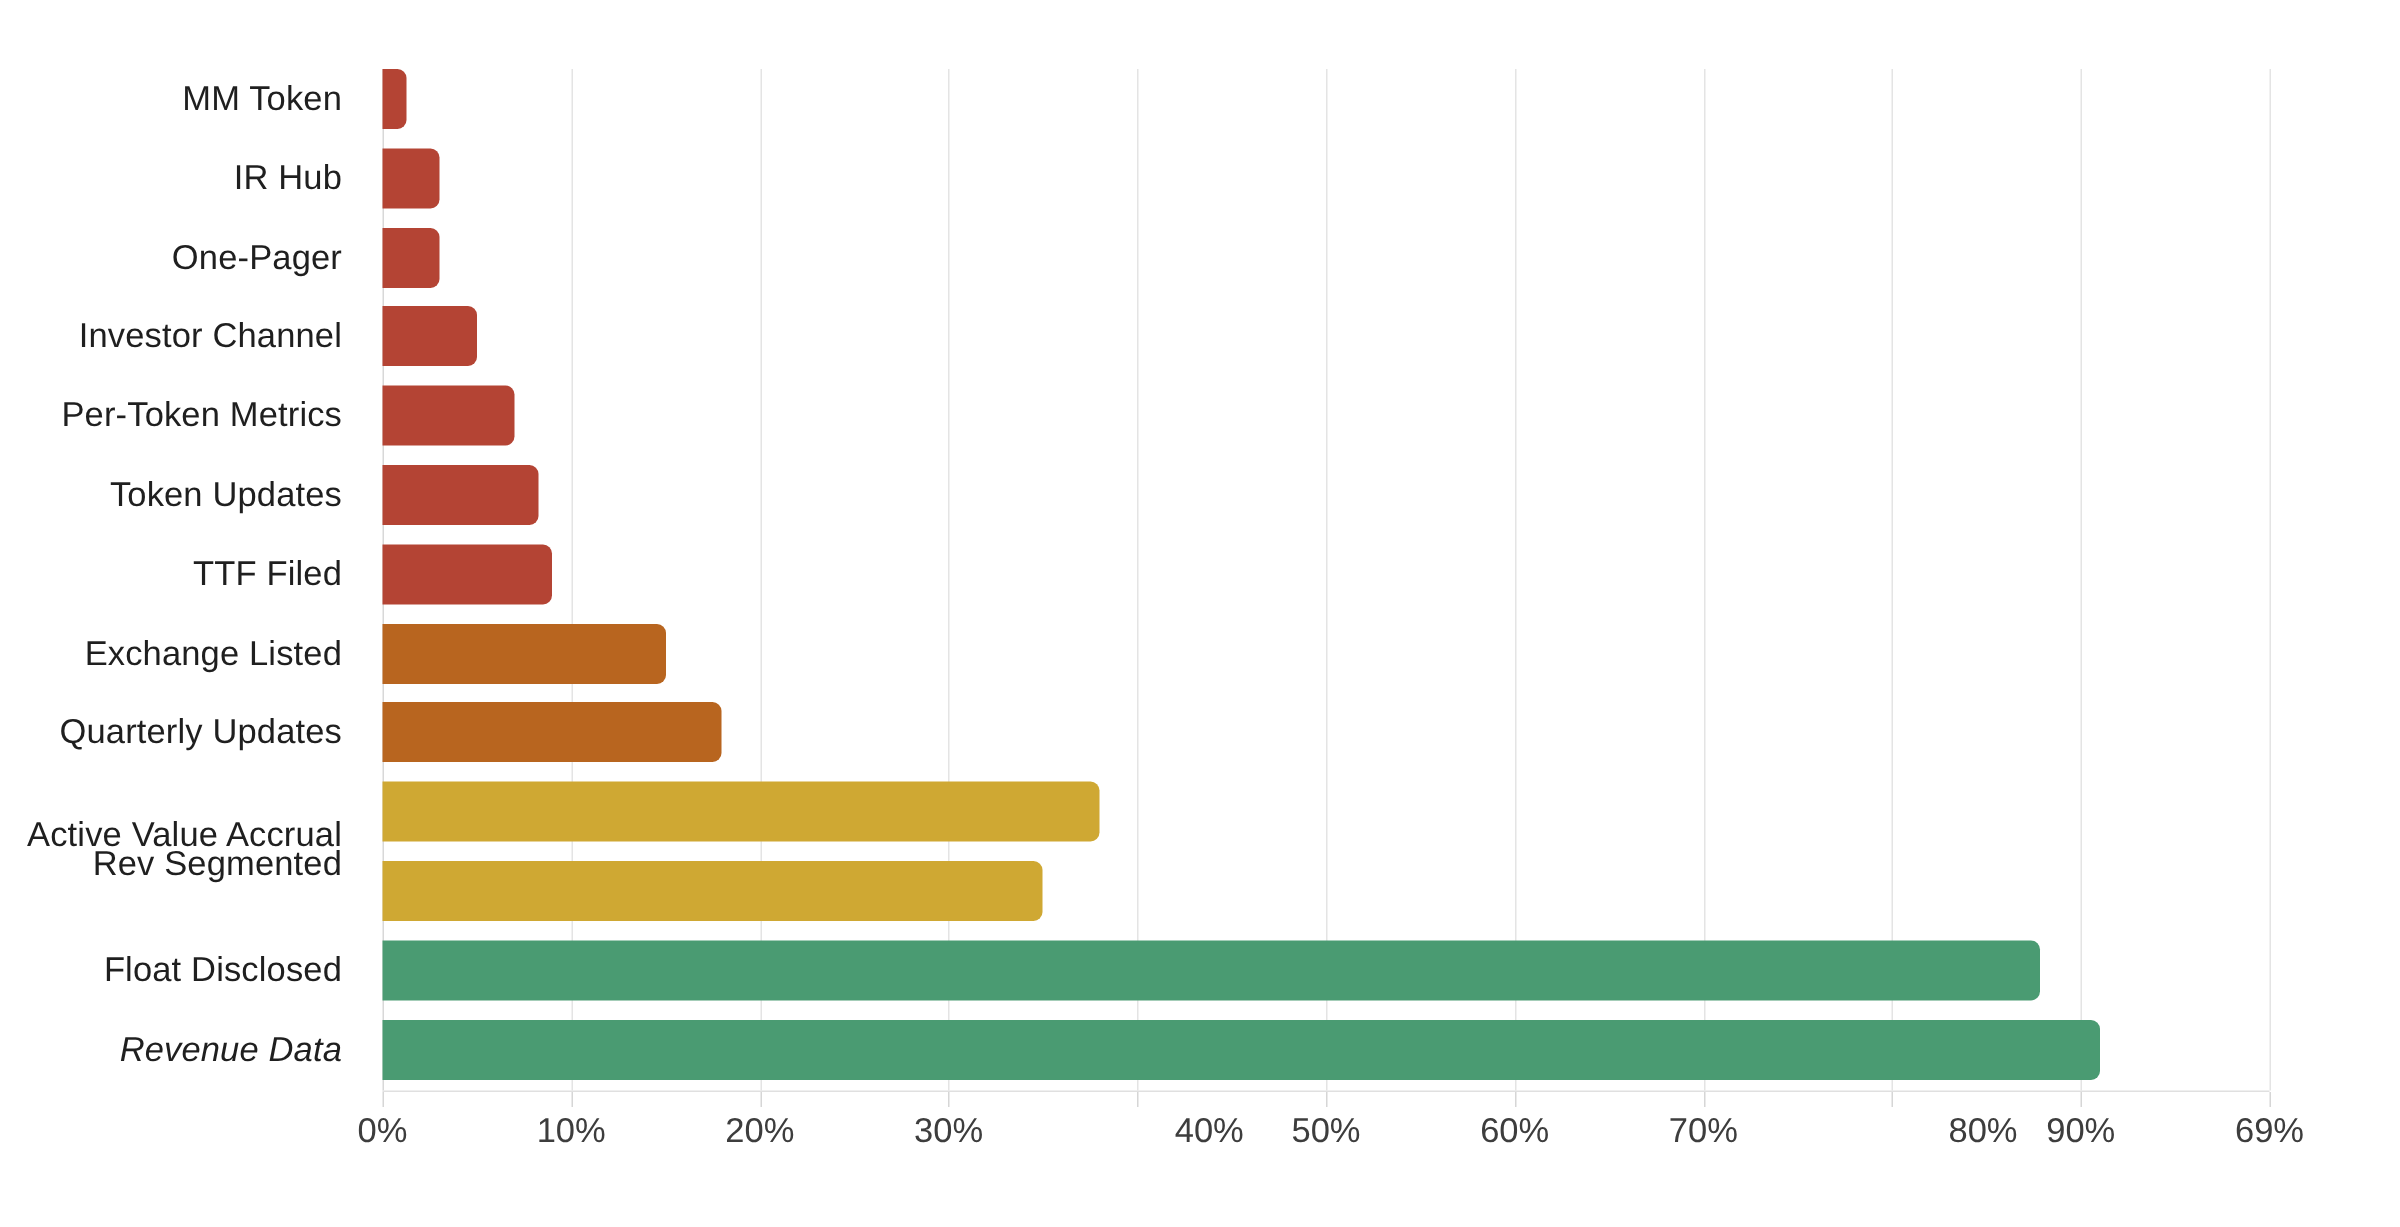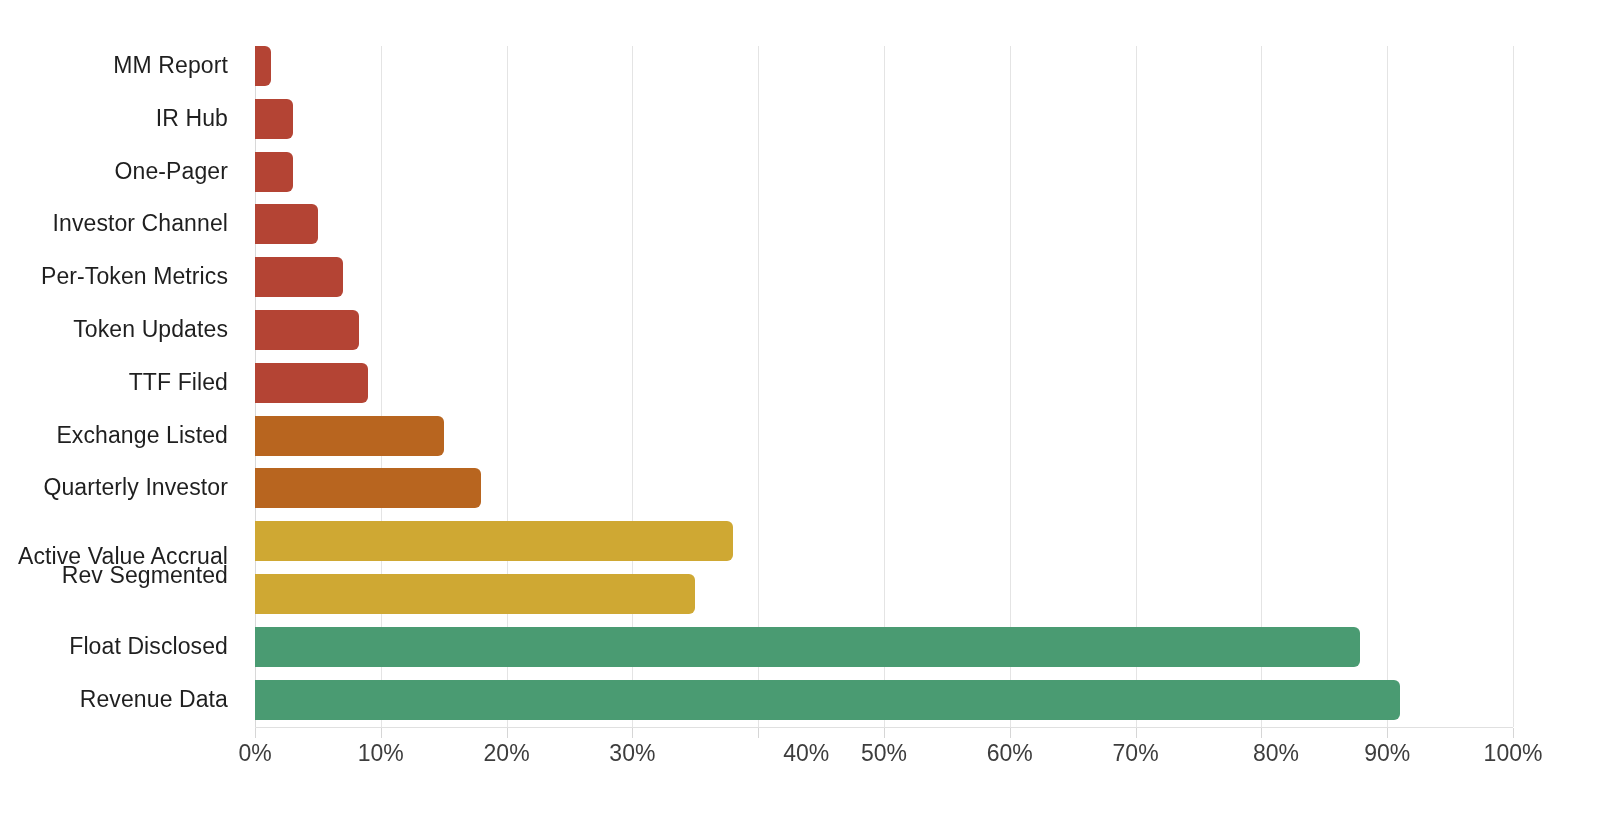--- a/index.html
+++ b/index.html
@@ -195,31 +195,31 @@
     </div>
   <div class="tick-labels" id="tick-labels">
       <div class="tick-label" style="left: 255px;">0%</div>
       <div class="tick-label" style="left: 380.8px; text-align: center;">10%</div>
       <div class="tick-label" style="left: 506.6px;">20%</div>
       <div class="tick-label" style="left: 632.4px; text-align: right;">30%</div>
       <div class="tick-label" style="left: 758.2px; margin-left: 48px;">40%</div>
       <div class="tick-label" style="left: 884px;">50%</div>
       <div class="tick-label" style="left: 1009.8px;">60%</div>
       <div class="tick-label" style="left: 1135.6px;">70%</div>
-      <div class="tick-label" style="left: 1276px; text-align: right;">80%</div>
+      <div class="tick-label" style="left: 1322px; text-align: right;">80%</div>
       <div class="tick-label" style="left: 1387.2px;">90%</div>
-      <div class="tick-label" style="left: 1513px;">100%</div>
+      <div class="tick-label" style="left: 1513px;">69%</div>
     </div>
 
-<div class="cat-label" style="top: 54px;">MM Report</div>
+<div class="cat-label" style="top: 54px;">MM Token</div>
     <div class="cat-label" style="top: 106.8px;">IR Hub</div>
     <div class="cat-label" style="top: 159.6px;">One-Pager</div>
     <div class="cat-label" style="top: 212.4px;">Investor Channel</div>
     <div class="cat-label" style="top: 265.2px;">Per-Token Metrics</div>
     <div class="cat-label" style="top: 318px;">Token Updates</div>
     <div class="cat-label" style="top: 370.8px;">TTF Filed</div>
     <div class="cat-label" style="top: 423.6px;">Exchange Listed</div>
-    <div class="cat-label" style="top: 476.4px;">Quarterly Investor</div>
+    <div class="cat-label" style="top: 476.4px;">Quarterly Updates</div>
     <div class="cat-label" style="top: 511px; margin-top: 34px;">Active Value Accrual</div>
     <div class="cat-label" style="top: 564px;">Rev Segmented</div>
     <div class="cat-label" style="top: 634.8px;">Float Disclosed</div>
-    <div class="cat-label" style="top: 687.6px;">Revenue Data</div>
+    <div class="cat-label" style="top: 687.6px; font-style: italic;">Revenue Data</div>
   </div>
 
 </body></html>

